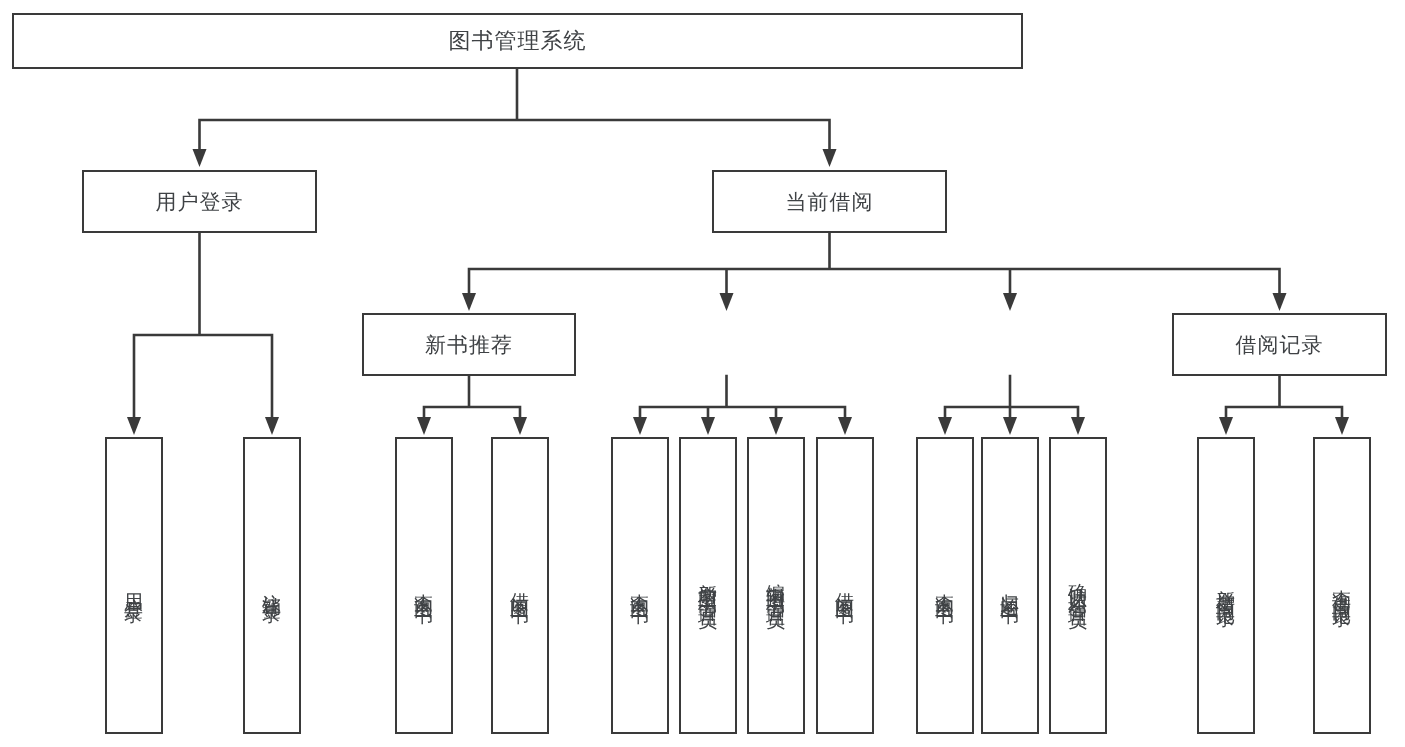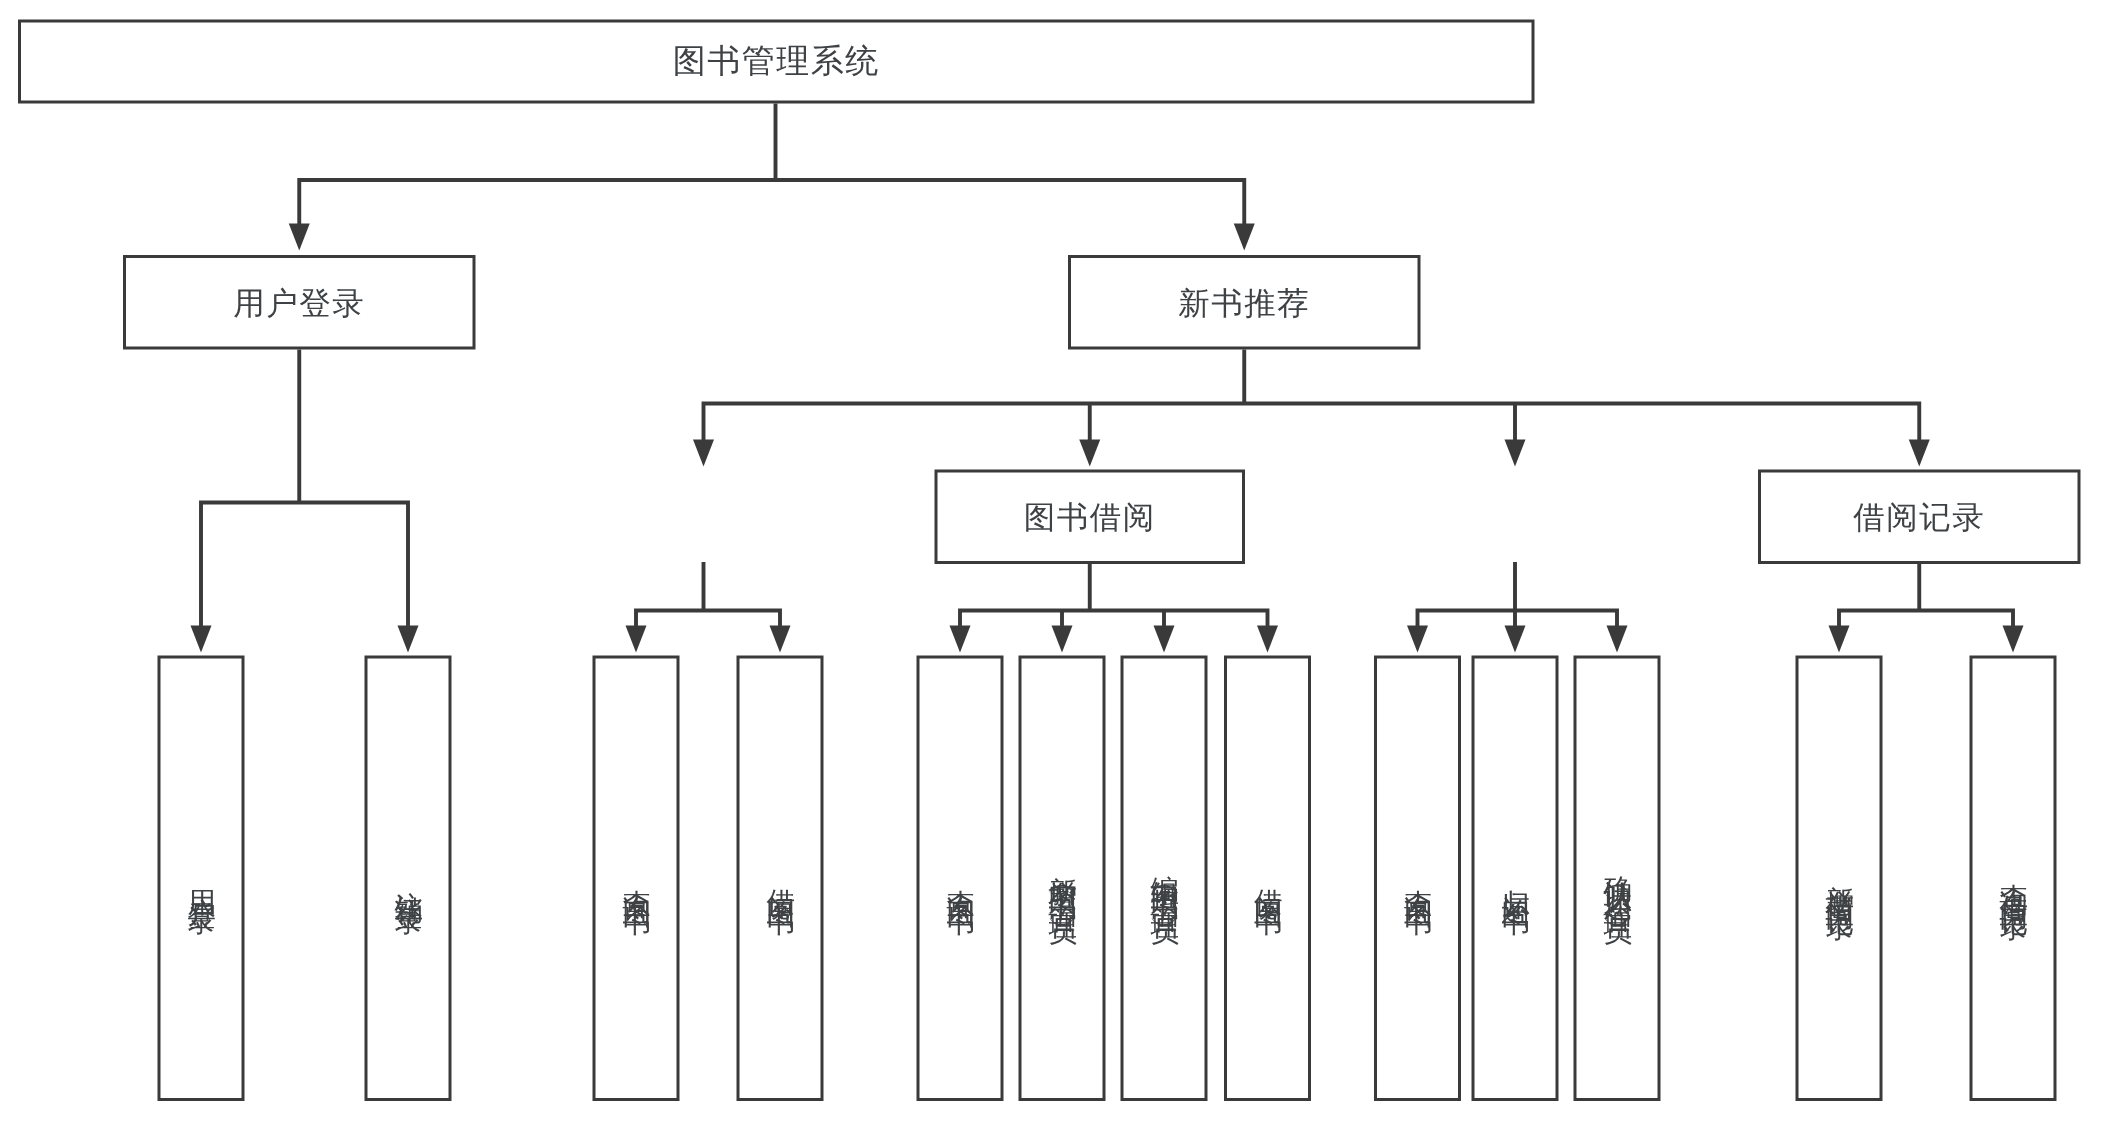--- a/index.html
+++ b/index.html
@@ -74,25 +74,25 @@
     </svg>
 
   <div class="node root" style="left:12px;top:13px;width:1011px;height:56px">
     <span class="lbl">图书管理系统</span>
   </div>
 
   <div class="node" style="left:82px;top:170px;width:235px;height:63px">
     <span class="lbl">用户登录</span>
   </div>
   <div class="node" style="left:712px;top:170px;width:235px;height:63px">
-    <span class="lbl">新书推荐</span>
+    <span class="lbl">当前借阅</span>
   </div>
 
-  <div class="node" style="left:623px;top:313px;width:207px;height:63px">
-    <span class="lbl">图书借阅</span>
+  <div class="node" style="left:362px;top:313px;width:214px;height:63px">
+    <span class="lbl">新书推荐</span>
   </div>
   <div class="node" style="left:1172px;top:313px;width:215px;height:63px">
     <span class="lbl">借阅记录</span>
   </div>
 
   <div class="node leaf" style="left:105px;top:437px;width:58px;height:297px">
     <span class="lbl">用户登录</span>
   </div>
   <div class="node leaf" style="left:243px;top:437px;width:58px;height:297px">
     <span class="lbl">注销登录</span>

